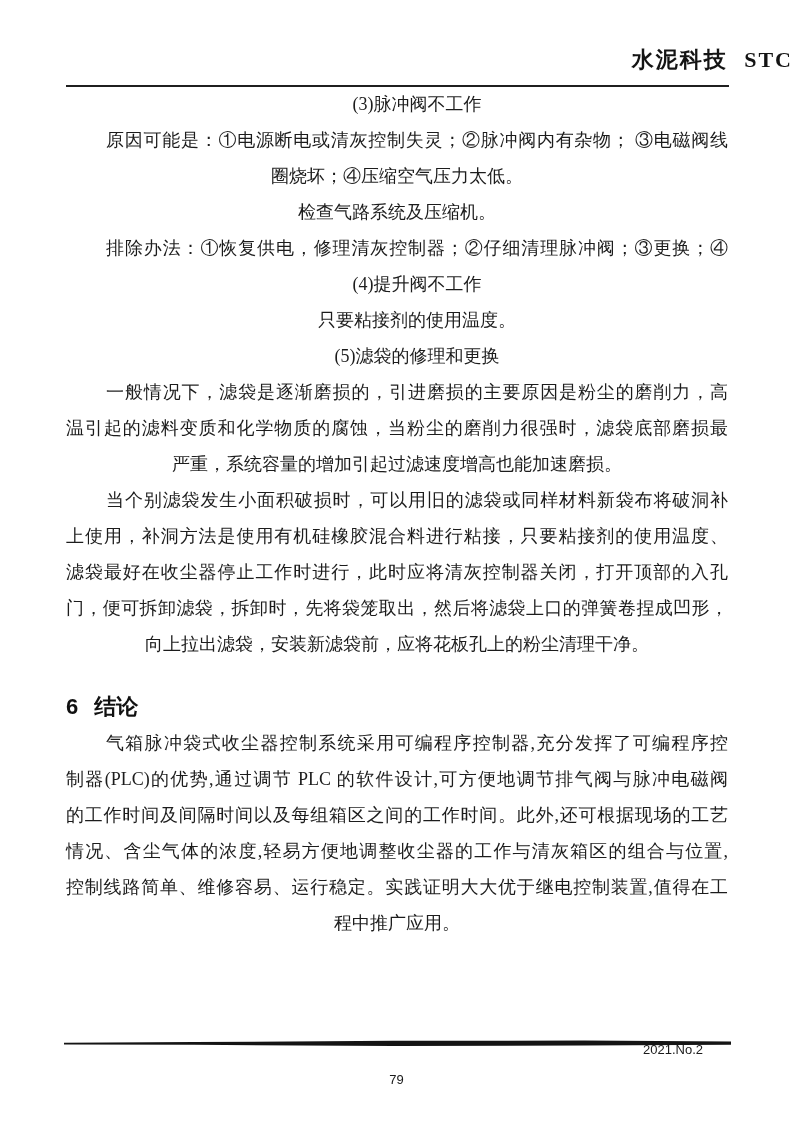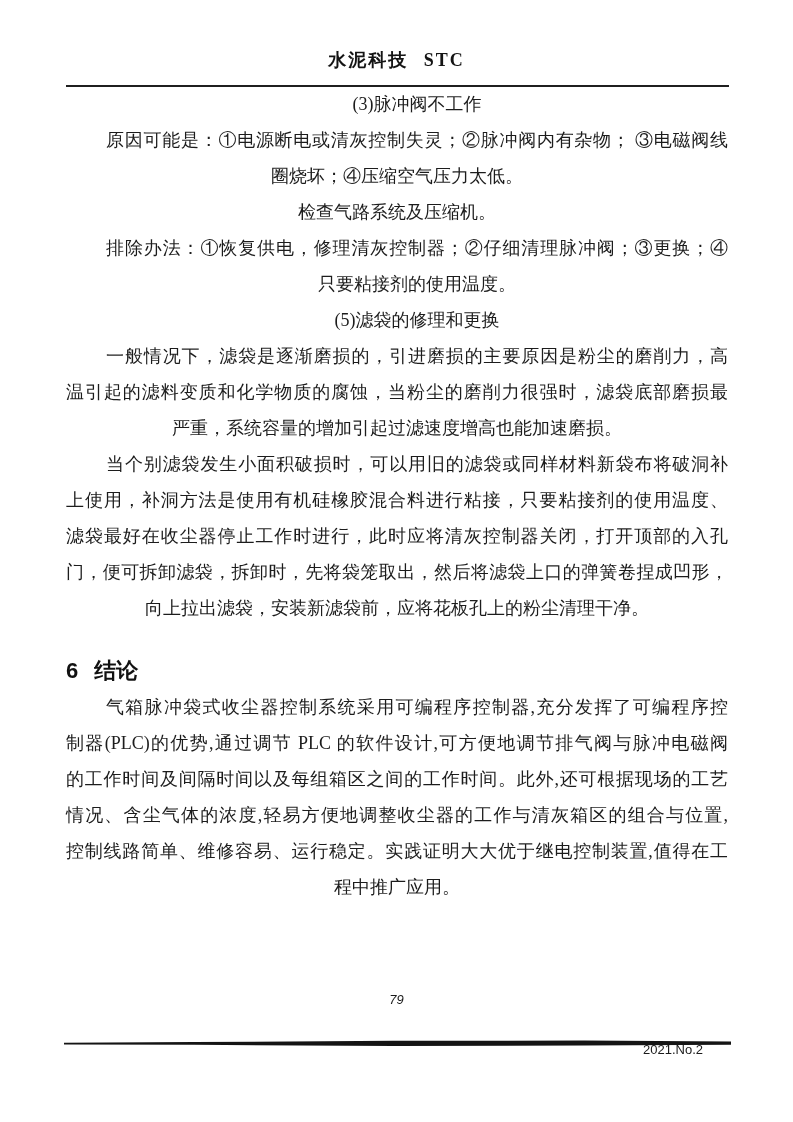--- a/index.html
+++ b/index.html
@@ -6,22 +6,22 @@
   .page {
     position:relative;
     width:793px; height:1122px;
     background:#ffffff;
     color:#1b1b1b;
     font-family:"Liberation Serif","DejaVu Serif",serif;
     overflow:hidden;
   }
   .journal-title {
     position:absolute; top:44px; left:0; width:100%;
-    text-align:center;
-    font-size:18px; font-weight:bold;
+    text-align:right;
+    font-size:22px; font-weight:bold;
     letter-spacing:2px; word-spacing:9px;
     line-height:32px;
     color:#141414;
   }
   .header-rule {
     position:absolute; top:85px; left:66px;
     width:663px; height:2px; background:#1f1f1f;
   }
   .article-body {
     position:absolute; top:86px; left:66px;
@@ -37,24 +37,24 @@
     font-weight:bold; font-size:22px; line-height:36px;
     color:#111;
     margin-top:27px;
   }
   .heading .num { display:inline-block; margin-right:16px; }
   .footer-rule {
     position:absolute; top:1034px; left:64px;
     width:667px; height:8px;
   }
   .page-number {
-    position:absolute; top:992px; left:0; width:100%;
+    position:absolute; top:1072px; left:0; width:100%;
     text-align:center;
     font-family:"Liberation Sans","DejaVu Sans",sans-serif;
-    font-size:13px; line-height:16px; color:#1a1a1a;font-style:italic;
+    font-size:13px; line-height:16px; color:#1a1a1a;
   }
   .issue {
     position:absolute; top:1042px; right:90px;
     font-family:"Liberation Sans","DejaVu Sans",sans-serif;
     font-size:13px; line-height:16px; color:#1a1a1a;
   }
 </style>
 </head>
 <body>
 
@@ -62,20 +62,21 @@
 
   <div class="journal-title">水泥科技 STC</div>
   <div class="header-rule"></div>
 
   <div class="article-body">
     <div class="line ind">(3)脉冲阀不工作</div>
     <div class="line ind just">原因可能是：①电源断电或清灰控制失灵；②脉冲阀内有杂物； ③电磁阀线</div>
     <div class="line">圈烧坏；④压缩空气压力太低。</div>
     <div class="line">检查气路系统及压缩机。</div>
     <div class="line ind just">排除办法：①恢复供电，修理清灰控制器；②仔细清理脉冲阀；③更换；④</div>
+    <div class="line ind">(4)提升阀不工作</div>
     <div class="line ind">只要粘接剂的使用温度。</div>
     <div class="line ind">(5)滤袋的修理和更换</div>
     <div class="line ind just">一般情况下，滤袋是逐渐磨损的，引进磨损的主要原因是粉尘的磨削力，高</div>
     <div class="line just">温引起的滤料变质和化学物质的腐蚀，当粉尘的磨削力很强时，滤袋底部磨损最</div>
     <div class="line">严重，系统容量的增加引起过滤速度增高也能加速磨损。</div>
     <div class="line ind just">当个别滤袋发生小面积破损时，可以用旧的滤袋或同样材料新袋布将破洞补</div>
     <div class="line just">上使用，补洞方法是使用有机硅橡胶混合料进行粘接，只要粘接剂的使用温度、</div>
     <div class="line just">滤袋最好在收尘器停止工作时进行，此时应将清灰控制器关闭，打开顶部的入孔</div>
     <div class="line just">门，便可拆卸滤袋，拆卸时，先将袋笼取出，然后将滤袋上口的弹簧卷捏成凹形，</div>
     <div class="line">向上拉出滤袋，安装新滤袋前，应将花板孔上的粉尘清理干净。</div>

